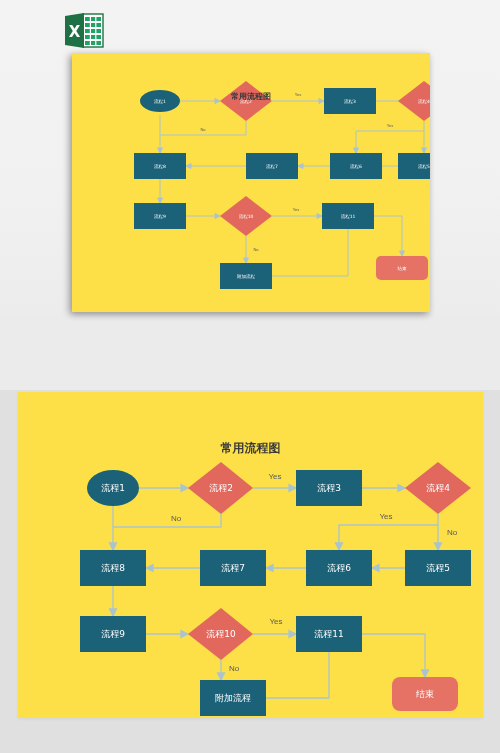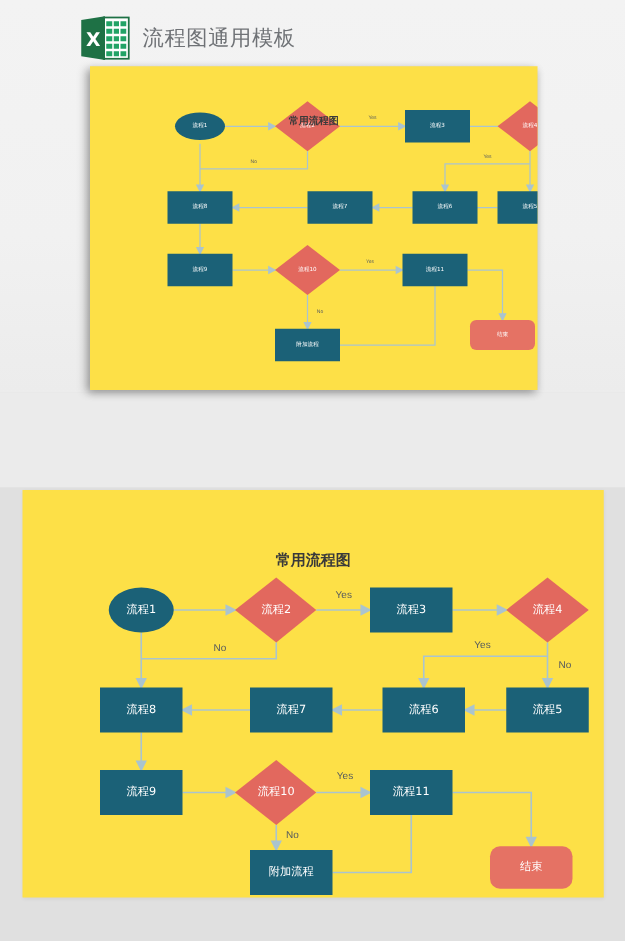--- a/index.html
+++ b/index.html
@@ -91,21 +91,20 @@
         <rect x="22" y="29" width="16" height="4"></rect>
       </g>
       <g stroke="#ffffff" stroke-width="1.2">
         <line x1="27.4" y1="4" x2="27.4" y2="34"></line>
         <line x1="32.8" y1="4" x2="32.8" y2="34"></line>
       </g>
       <path d="M2 4 L21 1 L21 36 L2 33 Z" fill="#1e7145"></path>
       <text x="11.5" y="19.5" font-family="DejaVu Sans, sans-serif" font-size="15" font-weight="bold" fill="#ffffff" text-anchor="middle" dominant-baseline="central">X</text>
     </svg>
   </span>
-  <span class="xl-title">流程图通用模板</span>
 </div>
 
 <div class="card" id="card-top">
   <div class="chart-title-top">常用流程图</div>
   <svg width="358" height="259" viewBox="0 0 358 259">
     <g class="edge" stroke-width="1">
 
       <path d="M108 48 L148 48"></path>
       <polygon class="arrow-head" points="148,48 143,45.5 143,50.5"></polygon>
 

